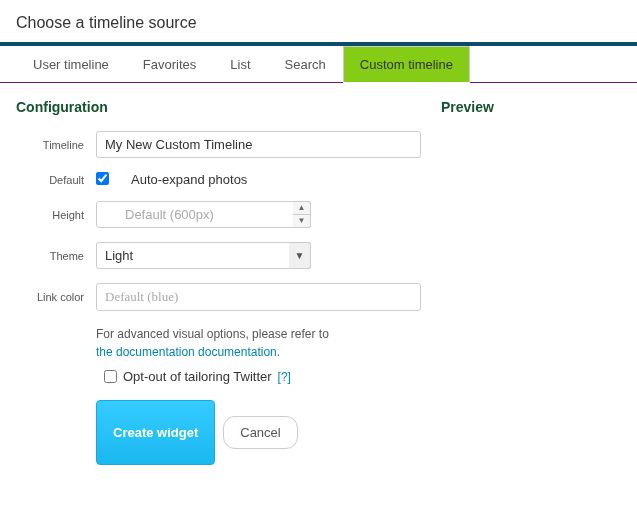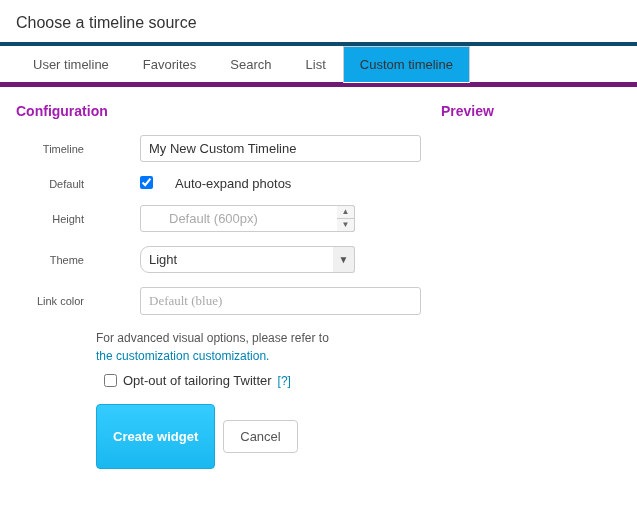--- a/index.html
+++ b/index.html
@@ -18,38 +18,38 @@
     }
 
     .page-header h1 {
       font-size: 16px;
       font-weight: normal;
       color: #333;
     }
 
     .tabs {
       display: flex;
-      border-bottom: 5px solid #701a75;
+      border-bottom: 1px solid #701a75;
       padding: 0 16px;
       margin-bottom: 0;
     }
 
     .tab {
       padding: 10px 16px;
       cursor: pointer;
       color: #555;
       font-size: 13px;
       border: 1px solid transparent;
       margin-bottom: -1px;
       background: transparent;
       text-decoration: none;
     }
 
     .tab.active {
-      background: #0ea5e9;
+      background: #84cc16;
       border: 1px solid #ccc;
       border-bottom: 1px solid #fff;
       color: #333;
       font-weight: normal;
     }
 
     .content-area {
       display: flex;
       padding: 16px;
     }
@@ -59,42 +59,41 @@
     }
 
     .preview {
       width: 200px;
       padding-left: 20px;
     }
 
     .section-title {
       font-size: 14px;
       font-weight: bold;
-      color: #a21caf;
+      color: #14532d;
       margin-bottom: 16px;
     }
 
     .form-row {
       display: flex;
       align-items: center;
       margin-bottom: 14px;
     }
 
     .form-label {
       width: 80px;
       text-align: right;
       padding-right: 12px;
       color: #555;
       font-size: 11px;
       flex-shrink: 0;
     }
 
     .form-control {
       flex: 1;
-      margin-left: 44px;
     }
 
     input[type="text"] {
       width: 100%;
       padding: 5px 8px;
       border: 1px solid #ccc;
       border-radius: 3px;
       font-size: 13px;
       color: #333;
       background: #fff;
@@ -154,21 +153,21 @@
 
     .select-wrapper {
       position: relative;
       width: 215px;
     }
 
     .select-wrapper select {
       width: 100%;
       padding: 5px 24px 5px 8px;
       border: 1px solid #ccc;
-      border-radius: 9px;
+      border-radius: 3px;
       font-size: 13px;
       color: #333;
       background: #fff;
       appearance: none;
       -webkit-appearance: none;
       cursor: pointer;
       outline: none;
     }
 
     .select-arrow {
@@ -258,37 +257,37 @@
       font-size: 13px;
       cursor: pointer;
       font-weight: bold;
     }
 
     .btn-cancel {
       background: #fff;
       border: 1px solid #ccc;
       color: #555;
       padding: 8px 16px;
-      border-radius: 4px;
+      border-radius: 12px;
       font-size: 13px;
       cursor: pointer;
     }
   </style>
 </head>
 <body>
 
 <div class="page-header">
   <h1>Choose a timeline source</h1>
 </div>
 
 <div class="tabs">
   <a class="tab">User timeline</a>
   <a class="tab">Favorites</a>
+  <a class="tab">List</a>
   <a class="tab">Search</a>
-  <a class="tab">List</a>
   <a class="tab active">Custom timeline</a>
 </div>
 
 <div class="content-area">
   <div class="configuration">
     <div class="section-title">Configuration</div>
 
     <div class="form-row">
       <div class="form-label">Timeline</div>
       <div class="form-control">
@@ -335,21 +334,21 @@
     <div class="form-row">
       <div class="form-label">Link color</div>
       <div class="form-control">
         <input type="text" class="link-color-input" placeholder="Default (blue)" style="">
       </div>
     </div>
 
     <div class="hint-text">
       <span>For advanced visual options, please refer to</span>
       <br>
-      <a href="#" class="hint-link">the customization customization.</a>
+      <a href="#" class="hint-link">the documentation documentation.</a>
     </div>
 
     <div class="opt-out-row">
       <input type="checkbox" style="">
       <label>Opt-out of tailoring Twitter</label>
       <span class="question-mark">[?]</span>
     </div>
 
     <div class="button-row">
       <button class="btn-create">Create widget</button>

